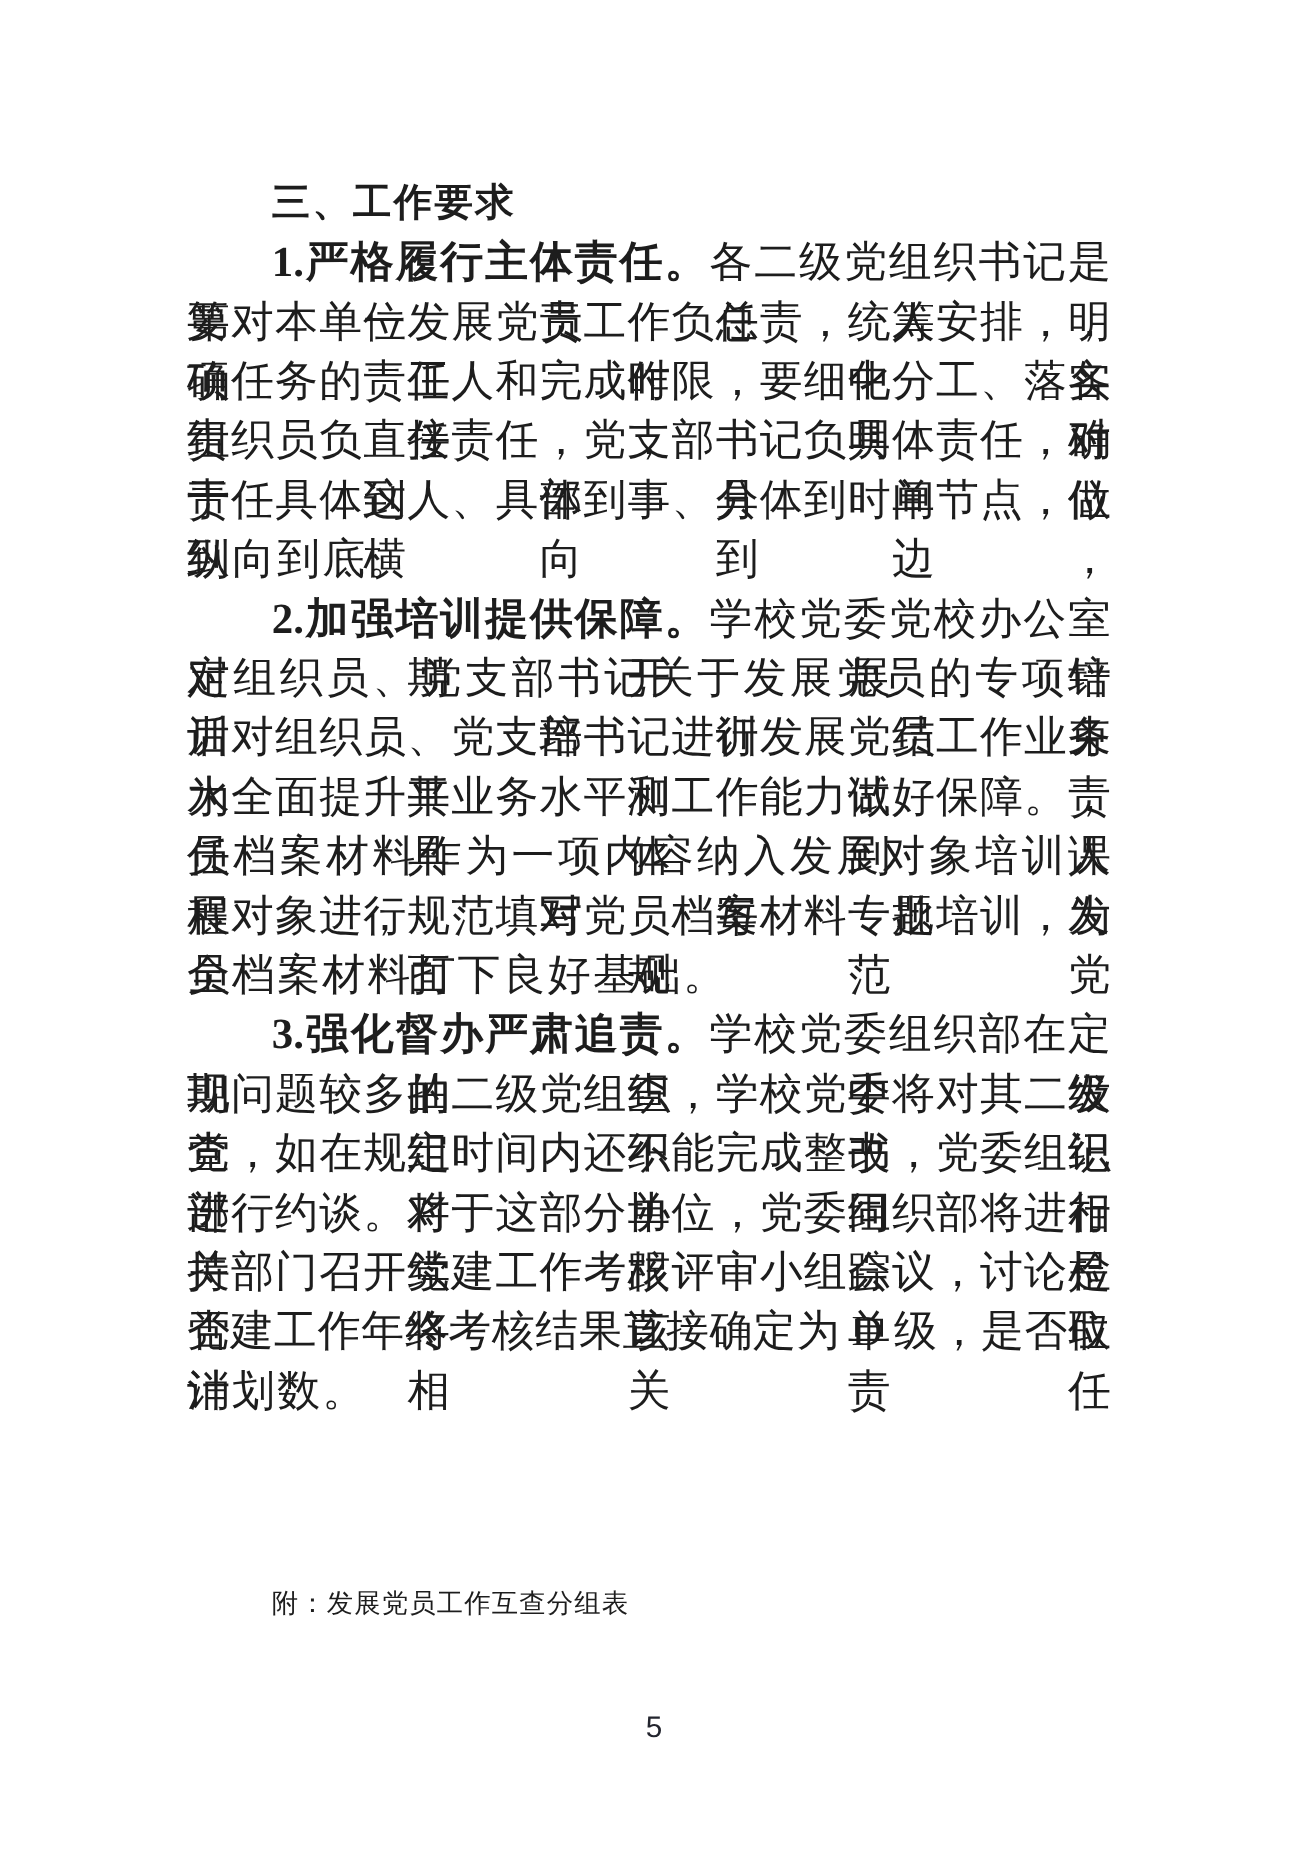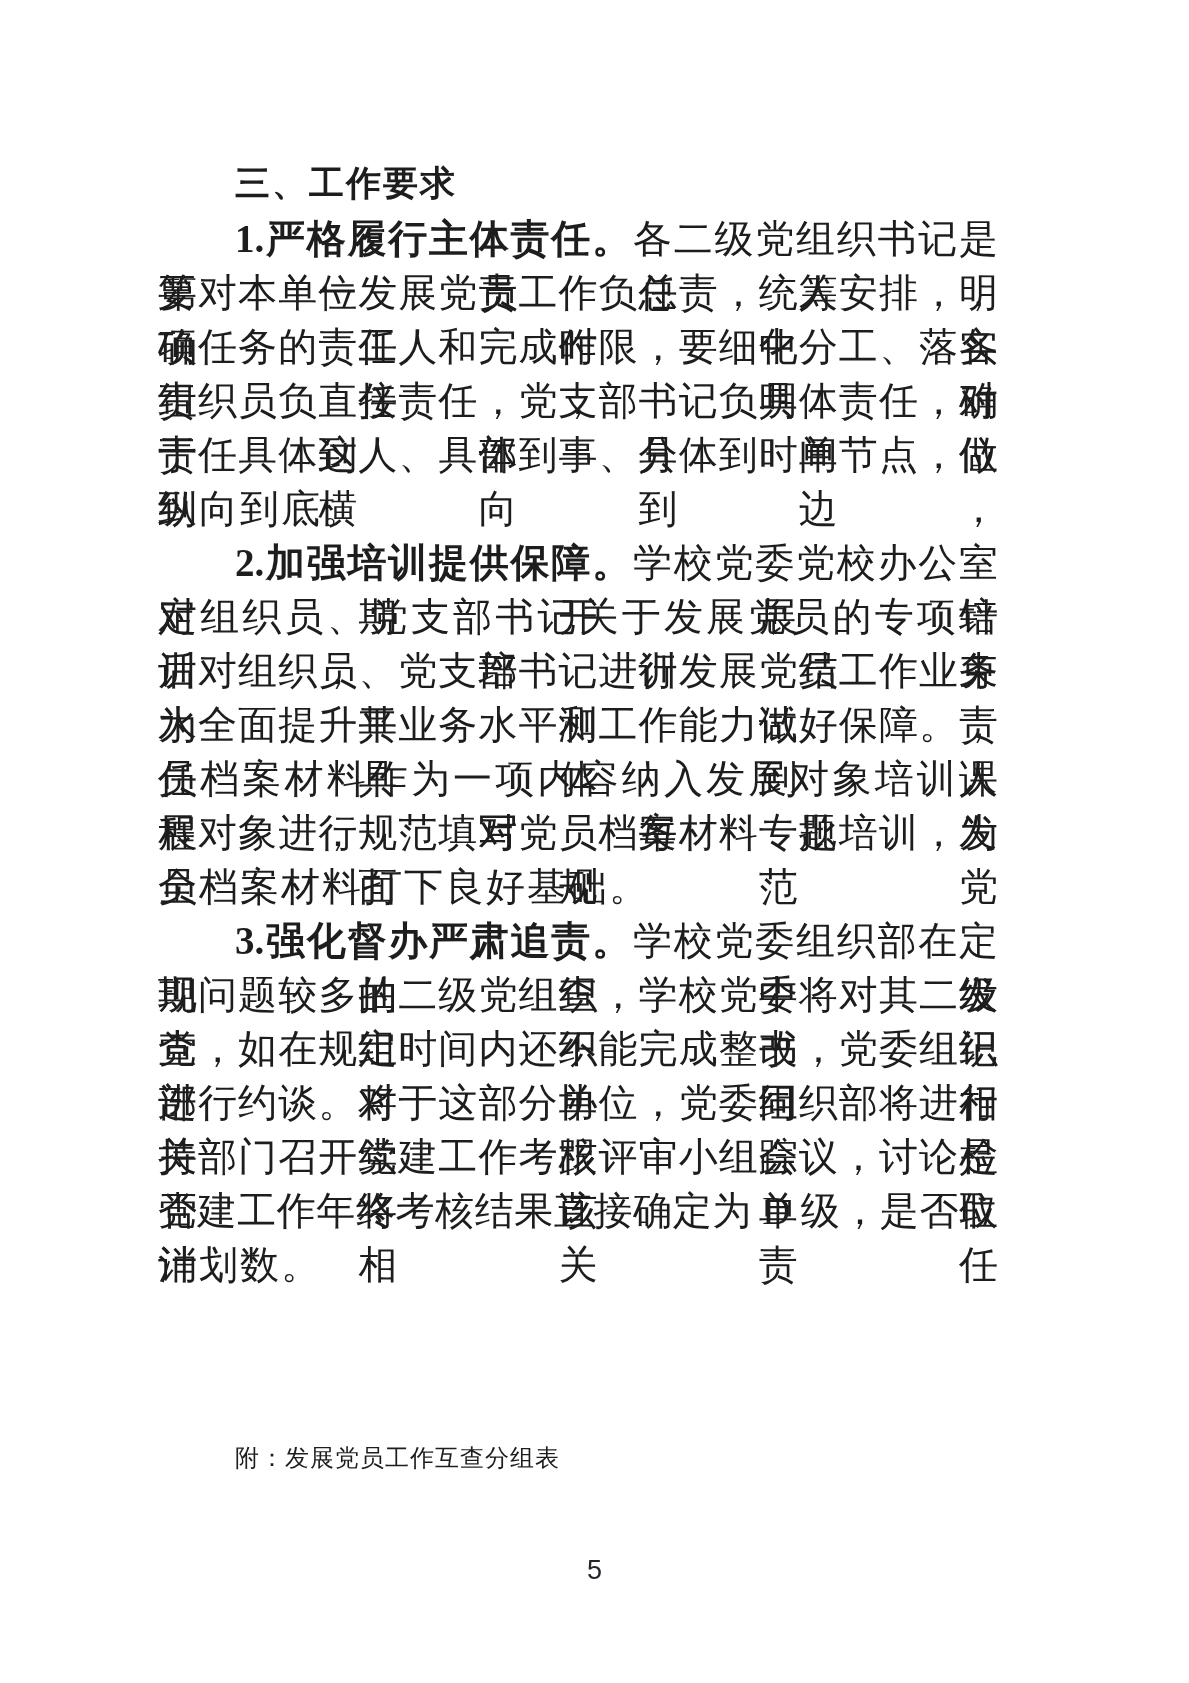--- a/index.html
+++ b/index.html
@@ -11,21 +11,21 @@
     position: relative;
     width: 1189px;
     height: 1683px;
     background: #ffffff;
     overflow: hidden;
     font-family: "Liberation Serif", "DejaVu Serif", serif;
     color: #1d1d1d;
   }
   .content {
     position: absolute;
-    left: 158px;
+    left: 170px;
     top: 155px;
     width: 840px;
   }
   .heading {
     height: 57px;
     line-height: 57px;
     font-size: 35px;
     font-weight: 700;
     letter-spacing: 2px;
     text-indent: 77px;

